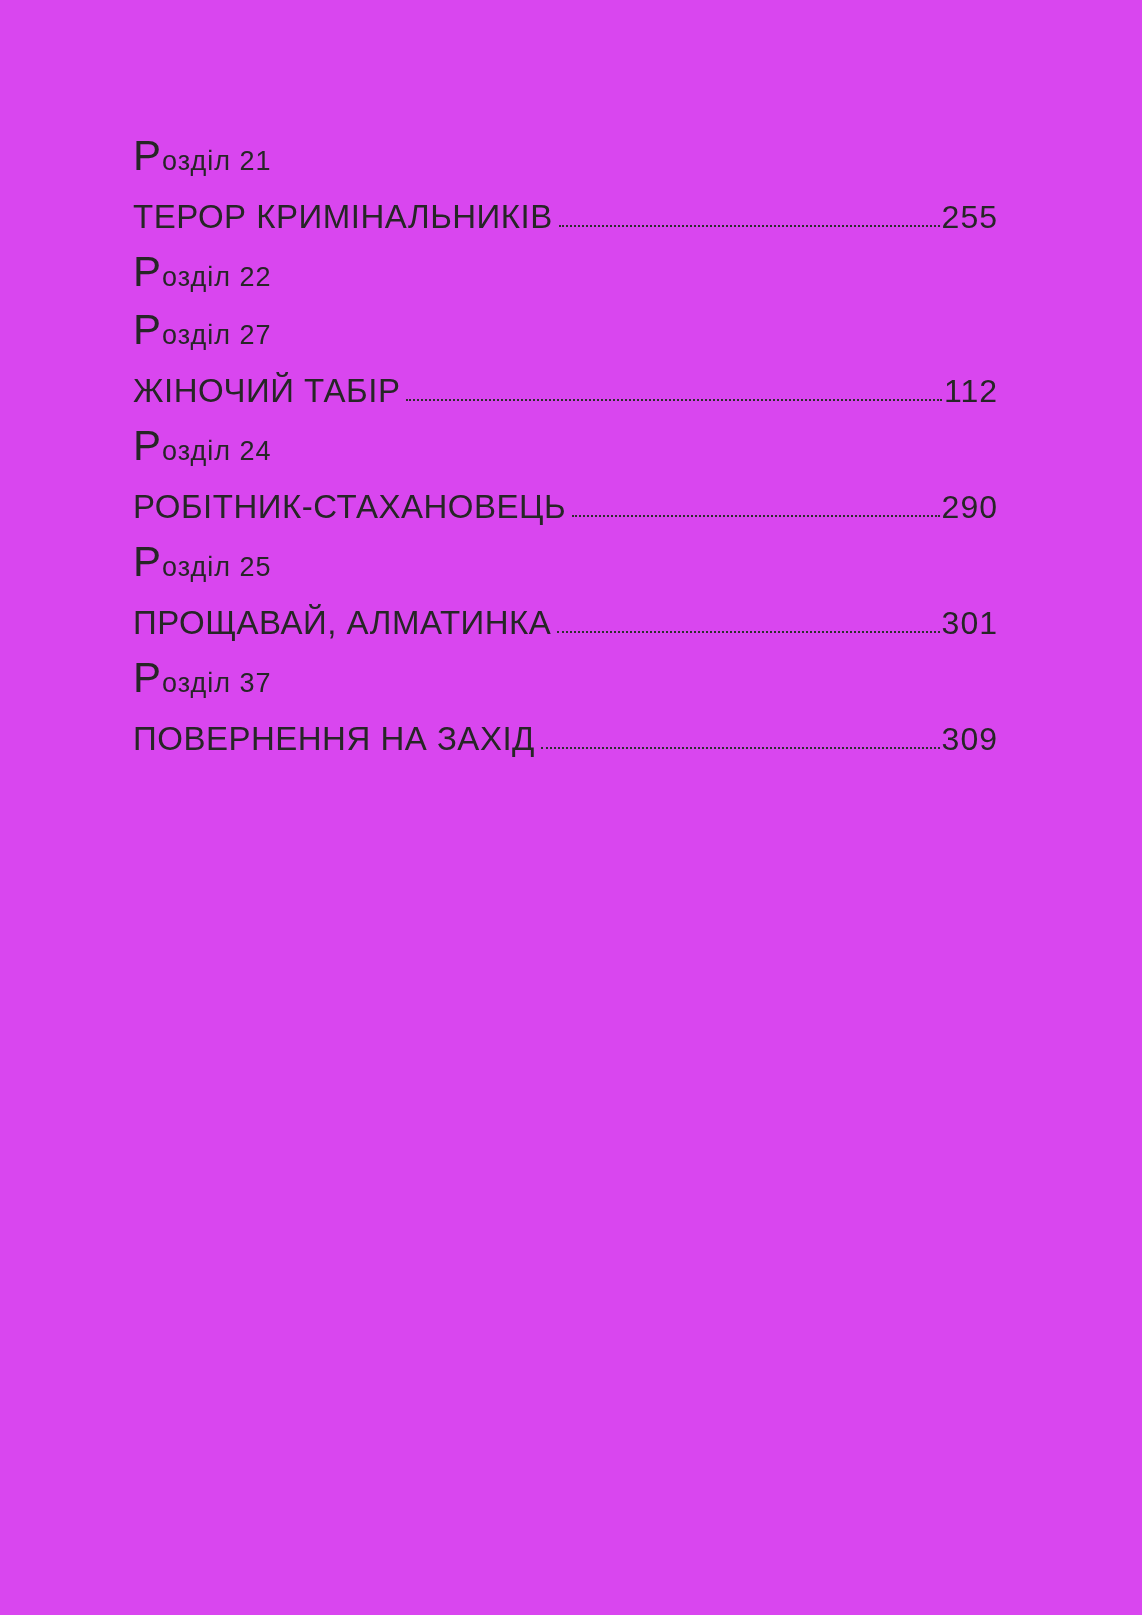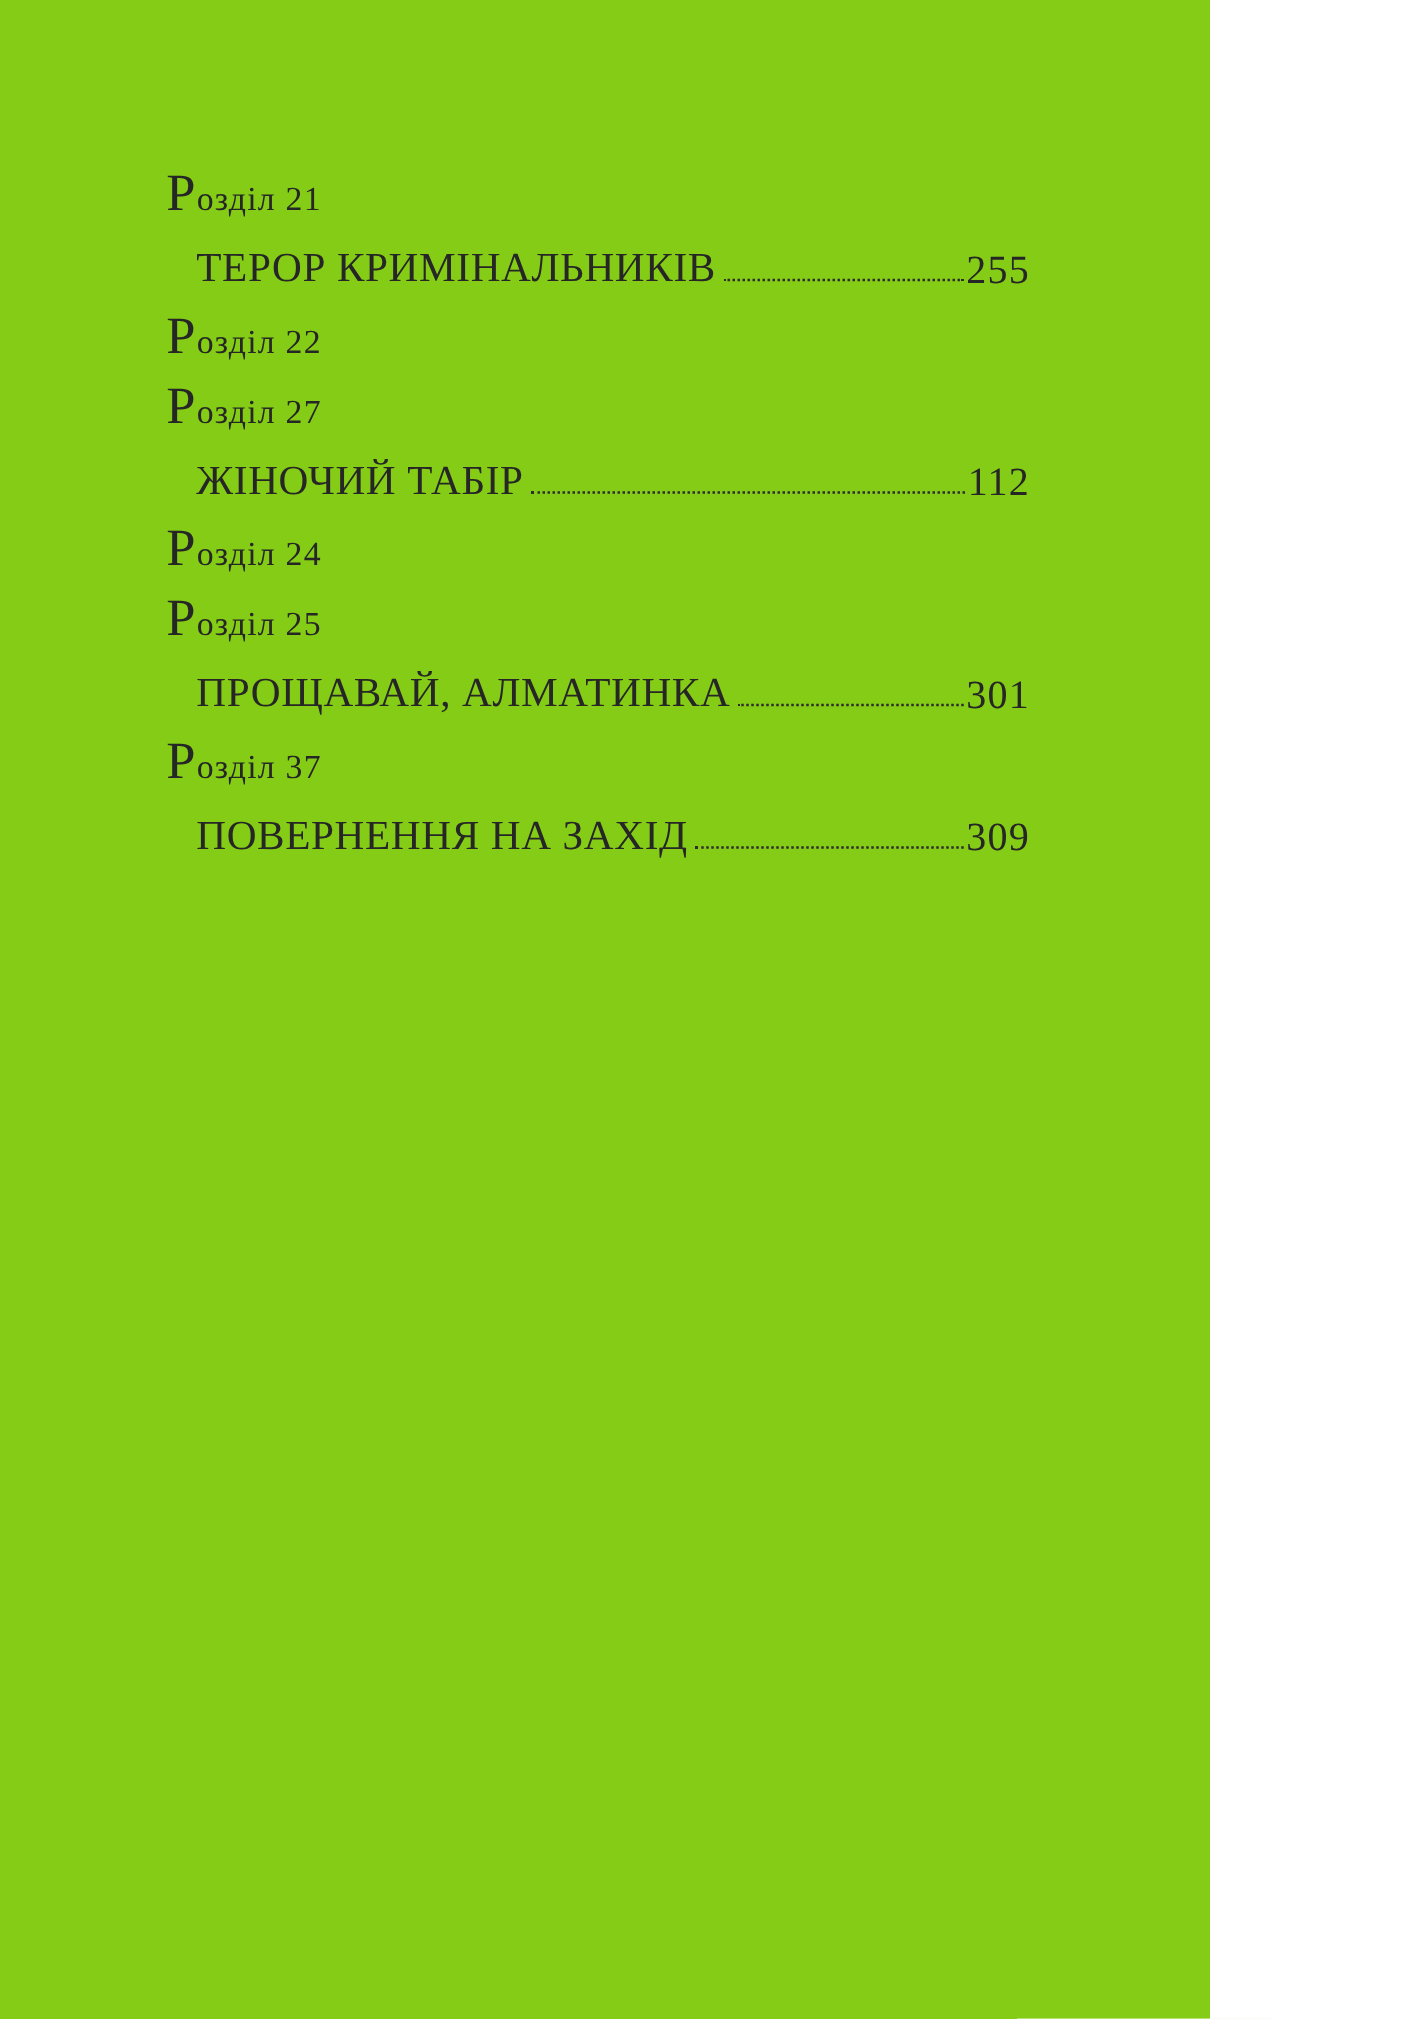--- a/index.html
+++ b/index.html
@@ -3,25 +3,25 @@
 <meta charset="utf-8">
 <title>Зміст</title>
 <style>
   html, body {
     margin: 0;
     padding: 0;
     background: #ffffff;
   }
   .page {
     position: relative;
-    width: 968px;
+    width: 1142px;
     height: 1615px;
-    background: #84cc16;
+    background: #d946ef;
     overflow: hidden;
-    font-family: Liberation Serif, serif;
+    font-family: Liberation Sans, sans-serif;
     color: #262626;
   }
   .toc {
     position: absolute;
     top: 139px;
     left: 133px;
     right: 144px;
   }
   .entry {
     margin-bottom: 18px;
@@ -32,21 +32,20 @@
     letter-spacing: 1px;
     margin-bottom: 19px;
     white-space: nowrap;
   }
   .chapter::first-letter {
     font-size: 42px;
   }
   .title-row {
     display: flex;
     align-items: flex-end;
-    margin-left: 24px;
   }
   .title {
     font-size: 33px;
     line-height: 40px;
     letter-spacing: 0.5px;
     white-space: nowrap;
   }
   .leader {
     flex: 1;
     height: 0;
@@ -83,20 +82,25 @@
     <div class="chapter">Розділ 27</div>
     <div class="title-row">
       <span class="title">ЖІНОЧИЙ ТАБІР</span>
       <span class="leader"></span>
       <span class="pagenum">112</span>
     </div>
   </div>
 
   <div class="entry">
     <div class="chapter">Розділ 24</div>
+    <div class="title-row">
+      <span class="title">РОБІТНИК-СТАХАНОВЕЦЬ</span>
+      <span class="leader"></span>
+      <span class="pagenum">290</span>
+    </div>
   </div>
 
   <div class="entry">
     <div class="chapter">Розділ 25</div>
     <div class="title-row">
       <span class="title">ПРОЩАВАЙ, АЛМАТИНКА</span>
       <span class="leader"></span>
       <span class="pagenum">301</span>
     </div>
   </div>

